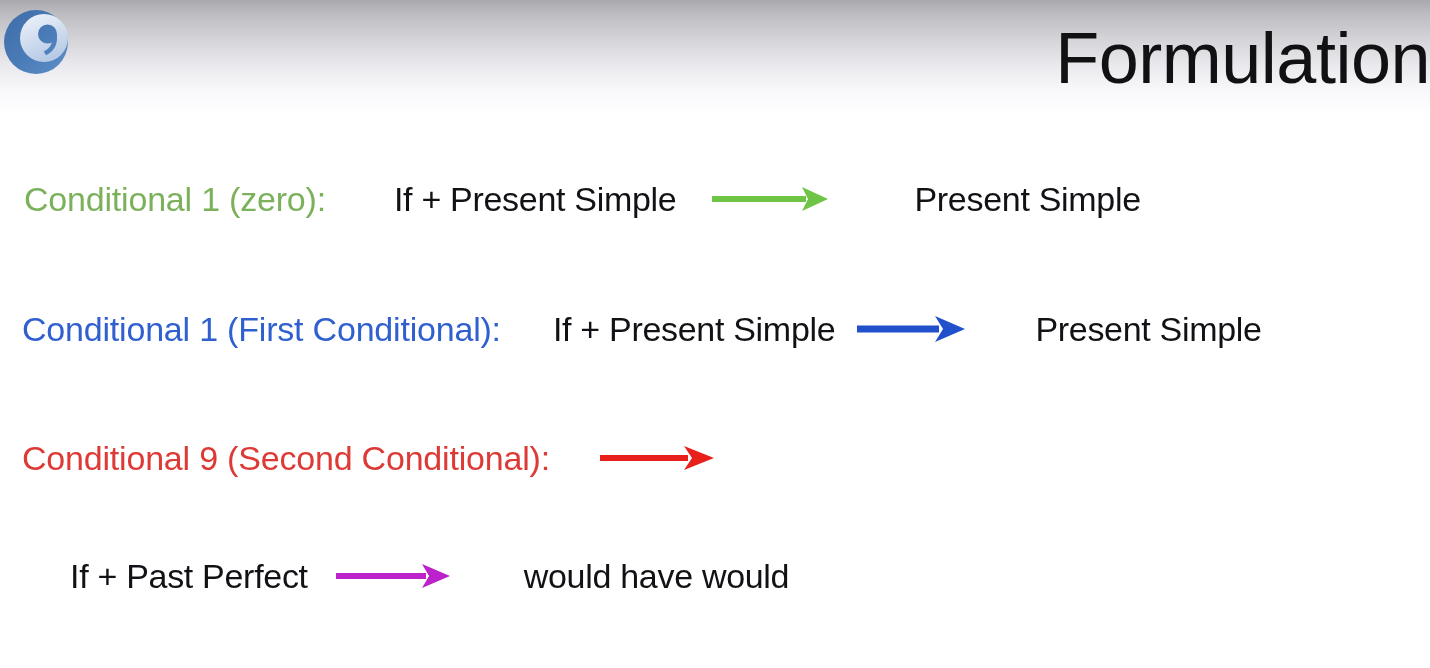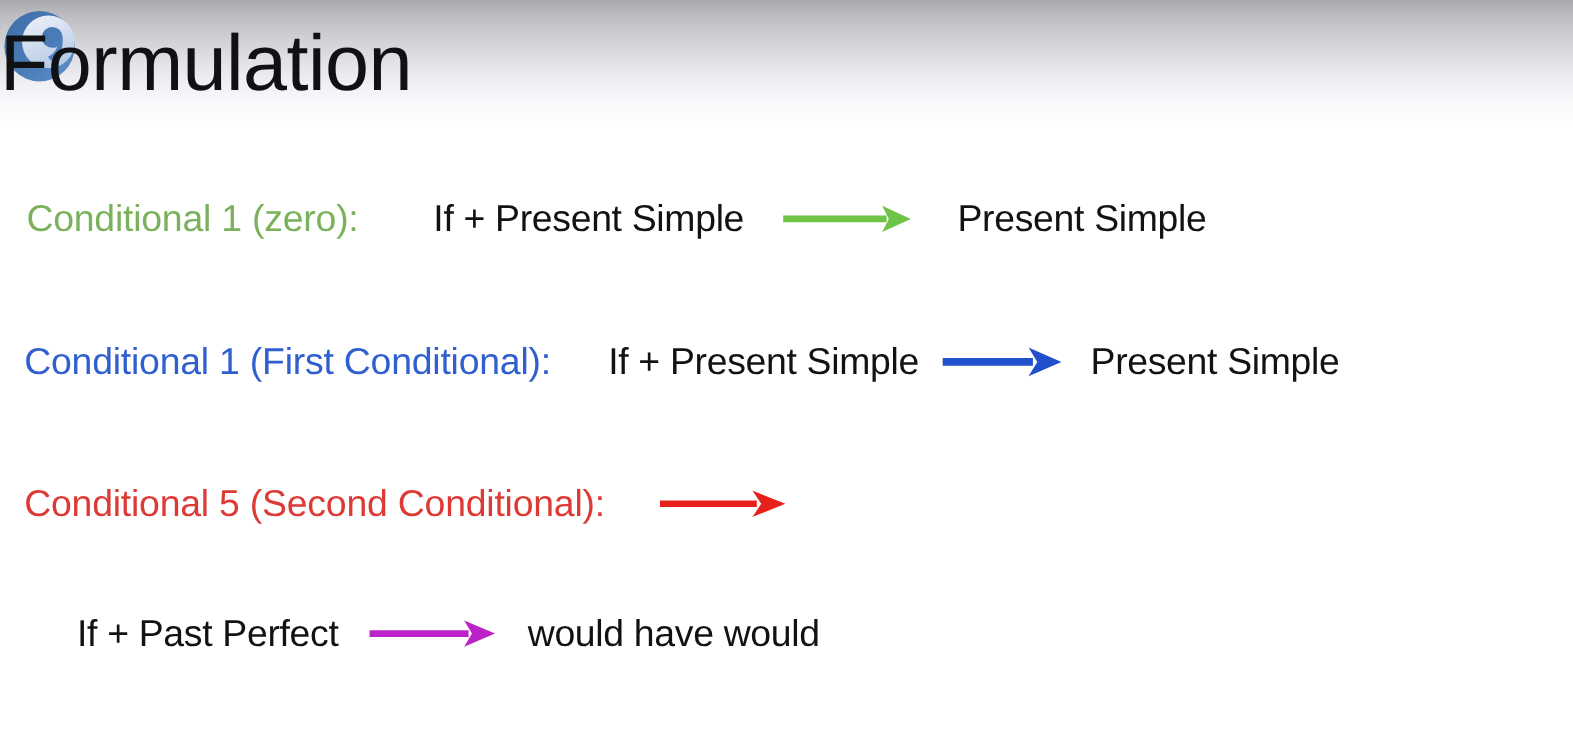--- a/index.html
+++ b/index.html
@@ -37,21 +37,21 @@
     width: 78px;
     height: 78px;
   }
 
   
   #title {
     position: absolute;
     left: 0;
     top: 22px;
     width: 1430px;
-    text-align: left;
+    text-align: right;
     font-size: 72px;
     font-weight: 300;
     letter-spacing: -0.5px;
     color: #111114;
     line-height: 1;
     white-space: nowrap;
   }
 
   
   .row {
@@ -78,20 +78,21 @@
     line-height: 1;
     margin-left: 24px;
   }
 
   .result {
     font-size: 34px;
     font-weight: 400;
     color: #121216;
     letter-spacing: -0.3px;
     line-height: 1;
+    margin-left: 44px;
   }
 
   .arrow {
     display: inline-block;
     flex: 0 0 auto;
     line-height: 0;
   }
 
   
   #row-0 { top: 182px; padding-left: 24px; }
@@ -167,21 +168,21 @@
       <svg width="112" height="30" viewBox="0 0 112 30" xmlns="http://www.w3.org/2000/svg">
         <path d="M2 15 L84 15" stroke="#2150cc" stroke-width="7" stroke-linecap="butt"></path>
         <path d="M80 2 L110 15 L80 28 L88 15 Z" fill="#2150cc"></path>
       </svg>
     </span>
     <span class="spacer gap-c"></span>
     <span class="result">Present Simple</span>
   </div>
 
   <div class="row" id="row-2">
-    <span class="cond-label" style="color:#dd3a35">Conditional 5 (Second Conditional):</span>
+    <span class="cond-label" style="color:#dd3a35">Conditional 9 (Second Conditional):</span>
     <span class="spacer gap-a"></span>
     <span class="spacer gap-b"></span>
     <span class="arrow">
       <svg width="118" height="30" viewBox="0 0 118 30" xmlns="http://www.w3.org/2000/svg">
         <path d="M2 15 L90 15" stroke="#e8201c" stroke-width="6" stroke-linecap="butt"></path>
         <path d="M86 3 L116 15 L86 27 L94 15 Z" fill="#e8201c"></path>
       </svg>
     </span>
     <span class="spacer gap-c"></span>
   </div>

